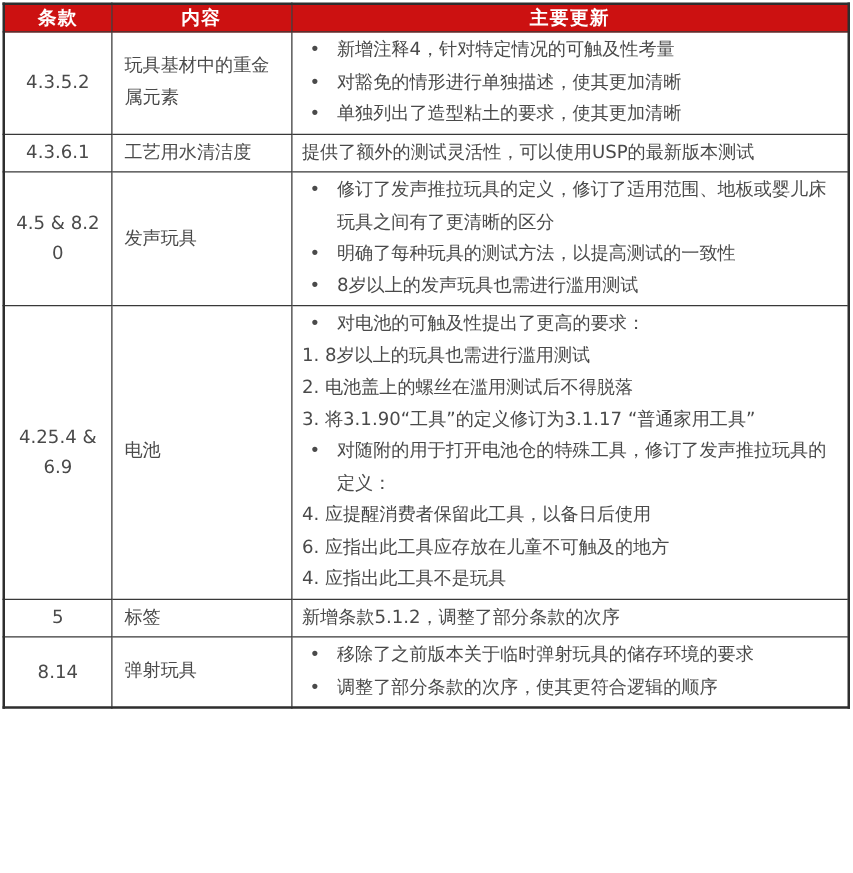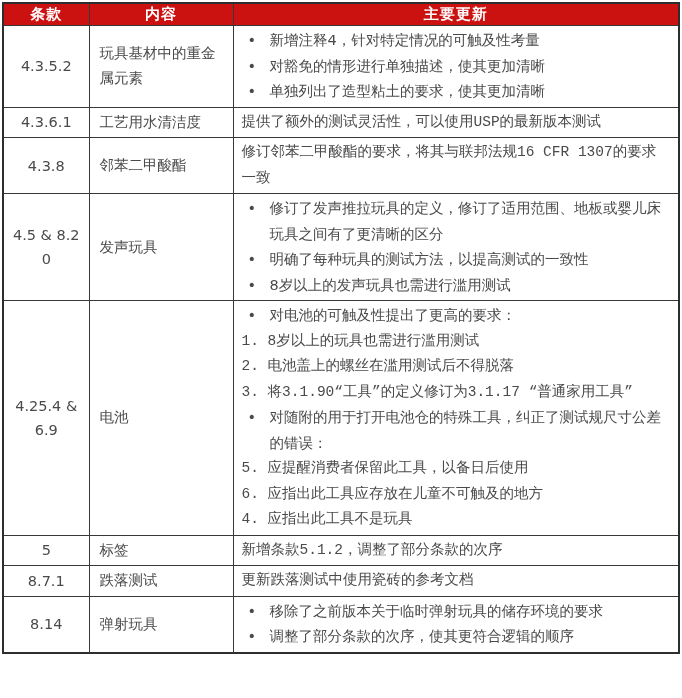--- a/index.html
+++ b/index.html
@@ -68,21 +68,20 @@
     text-align: left;
     padding-left: 6px;
     color: #4a4a4a;
   }
   .line.bullet .txt {
     flex: 1 1 auto;
   }
   .line.numbered,
   .line.plain {
     padding-left: 0;
-    font-family: Liberation Mono, monospace;
   }
 </style>
 </head>
 <body>
 
 <div class="page">
   <table class="std-table">
     <colgroup>
       <col style="width:86px">
       <col style="width:144px">
@@ -115,27 +114,20 @@
           </td>
         </tr>
         <tr>
           <td class="clause-cell">4.3.6.1</td>
           <td class="content-cell">工艺用水清洁度</td>
           <td class="updates-cell">
             <div class="line plain">提供了额外的测试灵活性，可以使用USP的最新版本测试</div>
           </td>
         </tr>
         <tr>
-          <td class="clause-cell">4.3.8</td>
-          <td class="content-cell">邻苯二甲酸酯</td>
-          <td class="updates-cell">
-            <div class="line plain">修订邻苯二甲酸酯的要求，将其与联邦法规16 CFR 1307的要求一致</div>
-          </td>
-        </tr>
-        <tr>
           <td class="clause-cell">4.5 &amp; 8.2
 0</td>
           <td class="content-cell">发声玩具</td>
           <td class="updates-cell">
             <div class="line bullet">
               <span class="marker">•</span>
               <span class="txt">修订了发声推拉玩具的定义，修订了适用范围、地板或婴儿床玩具之间有了更清晰的区分</span>
             </div>
             <div class="line bullet">
               <span class="marker">•</span>
@@ -154,39 +146,32 @@
           <td class="updates-cell">
             <div class="line bullet">
               <span class="marker">•</span>
               <span class="txt">对电池的可触及性提出了更高的要求：</span>
             </div>
             <div class="line numbered">1. 8岁以上的玩具也需进行滥用测试</div>
             <div class="line numbered">2. 电池盖上的螺丝在滥用测试后不得脱落</div>
             <div class="line numbered">3. 将3.1.90“工具”的定义修订为3.1.17 “普通家用工具”</div>
             <div class="line bullet">
               <span class="marker">•</span>
-              <span class="txt">对随附的用于打开电池仓的特殊工具，纠正了测试规尺寸公差的错误：</span>
+              <span class="txt">对随附的用于打开电池仓的特殊工具，修订了发声推拉玩具的定义：</span>
             </div>
-            <div class="line numbered">5. 应提醒消费者保留此工具，以备日后使用</div>
+            <div class="line numbered">4. 应提醒消费者保留此工具，以备日后使用</div>
             <div class="line numbered">6. 应指出此工具应存放在儿童不可触及的地方</div>
             <div class="line numbered">4. 应指出此工具不是玩具</div>
           </td>
         </tr>
         <tr>
           <td class="clause-cell">5</td>
           <td class="content-cell">标签</td>
           <td class="updates-cell">
             <div class="line plain">新增条款5.1.2，调整了部分条款的次序</div>
-          </td>
-        </tr>
-        <tr>
-          <td class="clause-cell">8.7.1</td>
-          <td class="content-cell">跌落测试</td>
-          <td class="updates-cell">
-            <div class="line plain">更新跌落测试中使用瓷砖的参考文档</div>
           </td>
         </tr>
         <tr>
           <td class="clause-cell">8.14</td>
           <td class="content-cell">弹射玩具</td>
           <td class="updates-cell">
             <div class="line bullet">
               <span class="marker">•</span>
               <span class="txt">移除了之前版本关于临时弹射玩具的储存环境的要求</span>
             </div>

